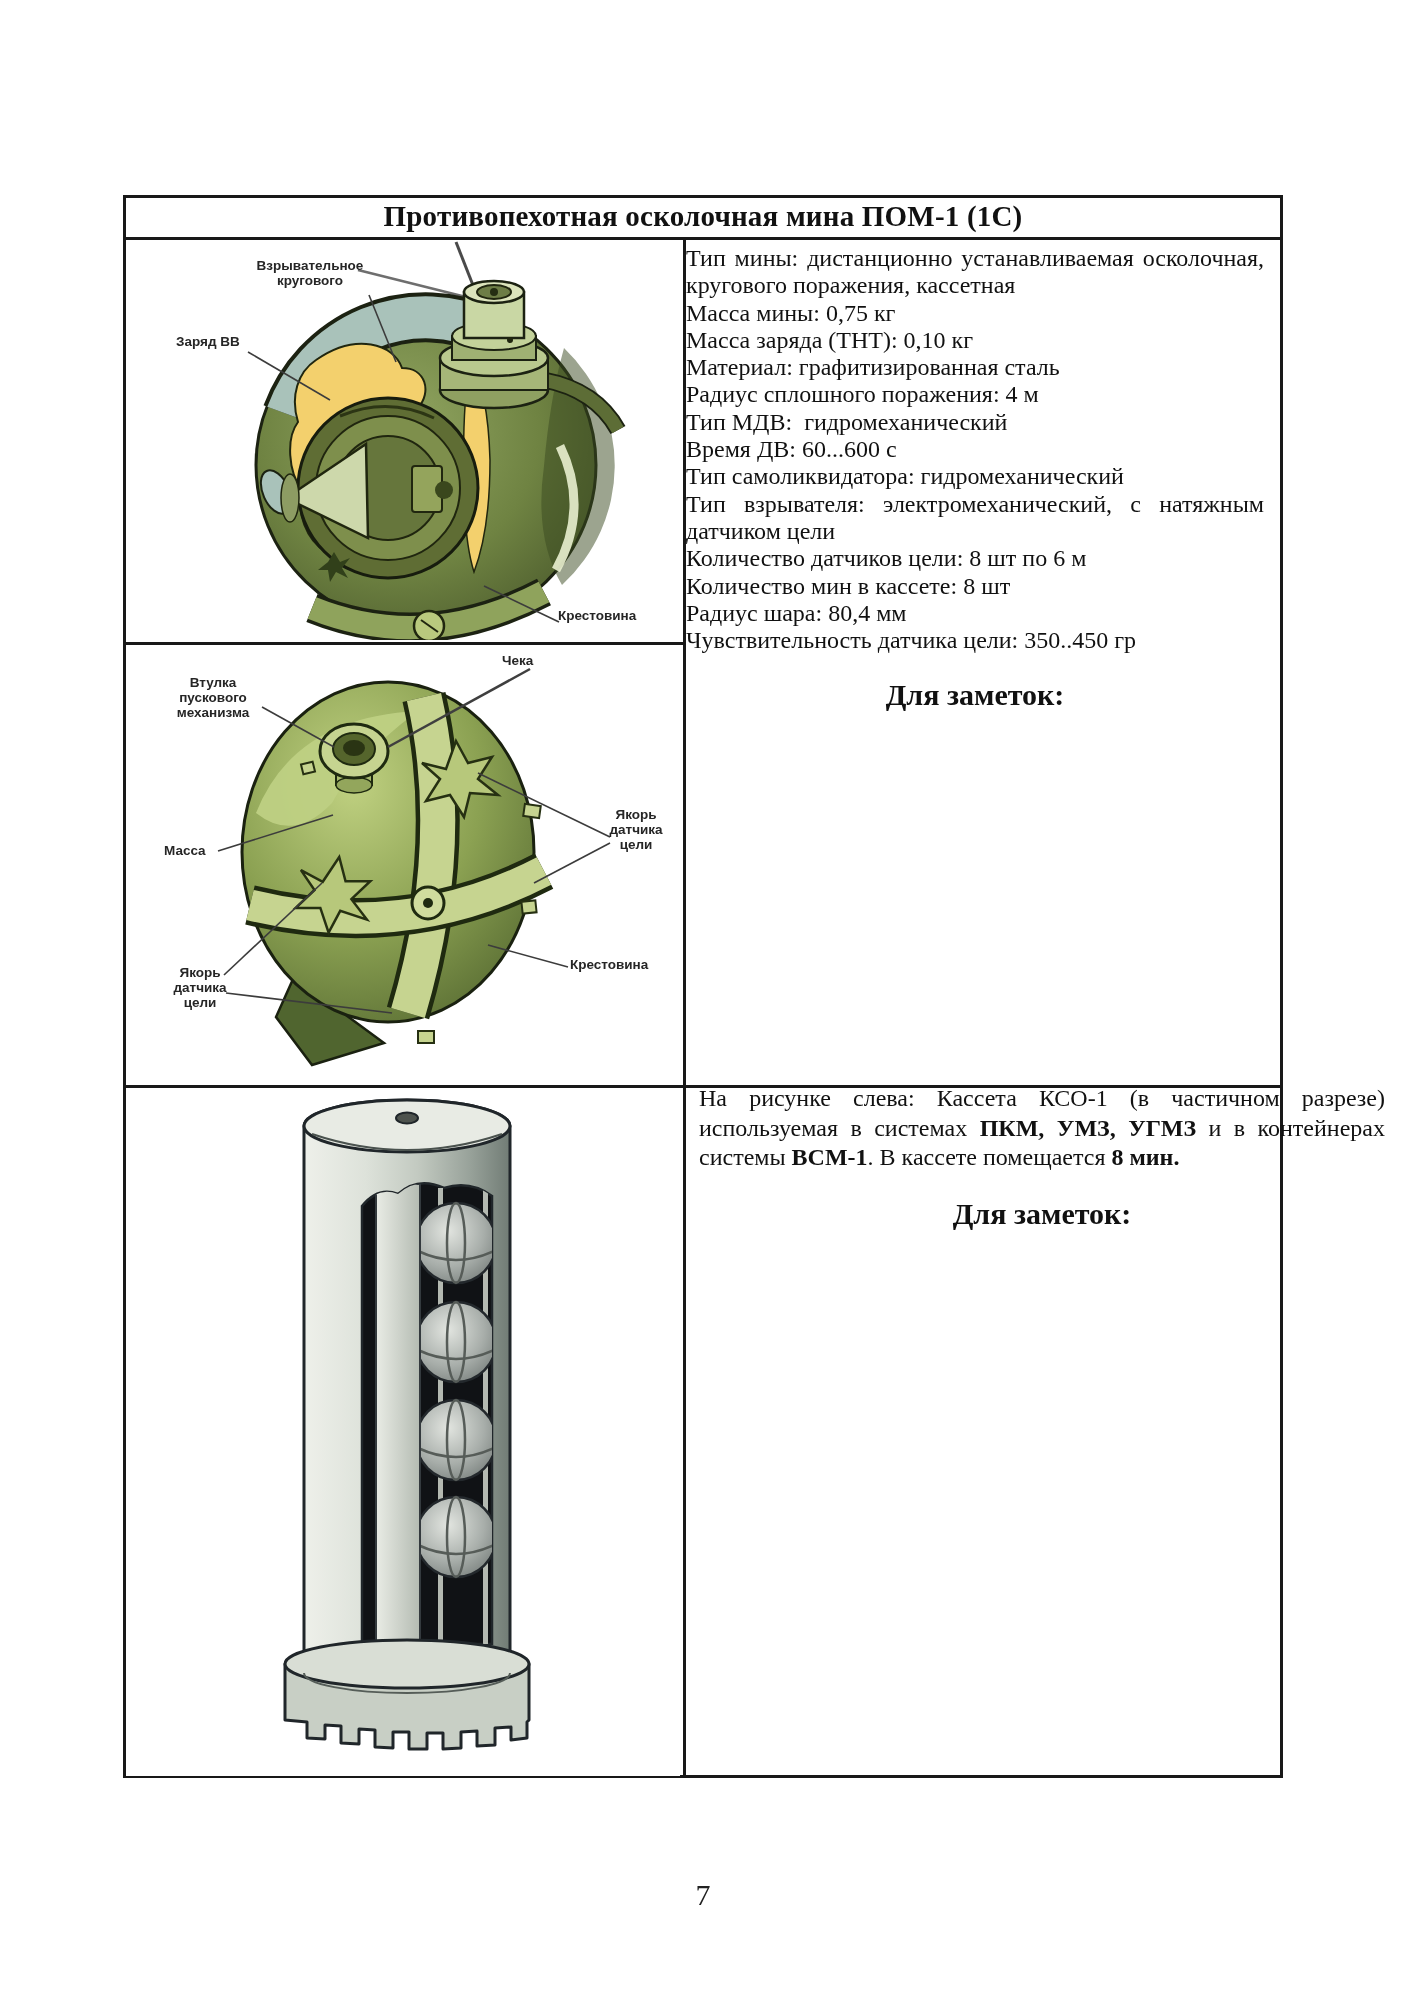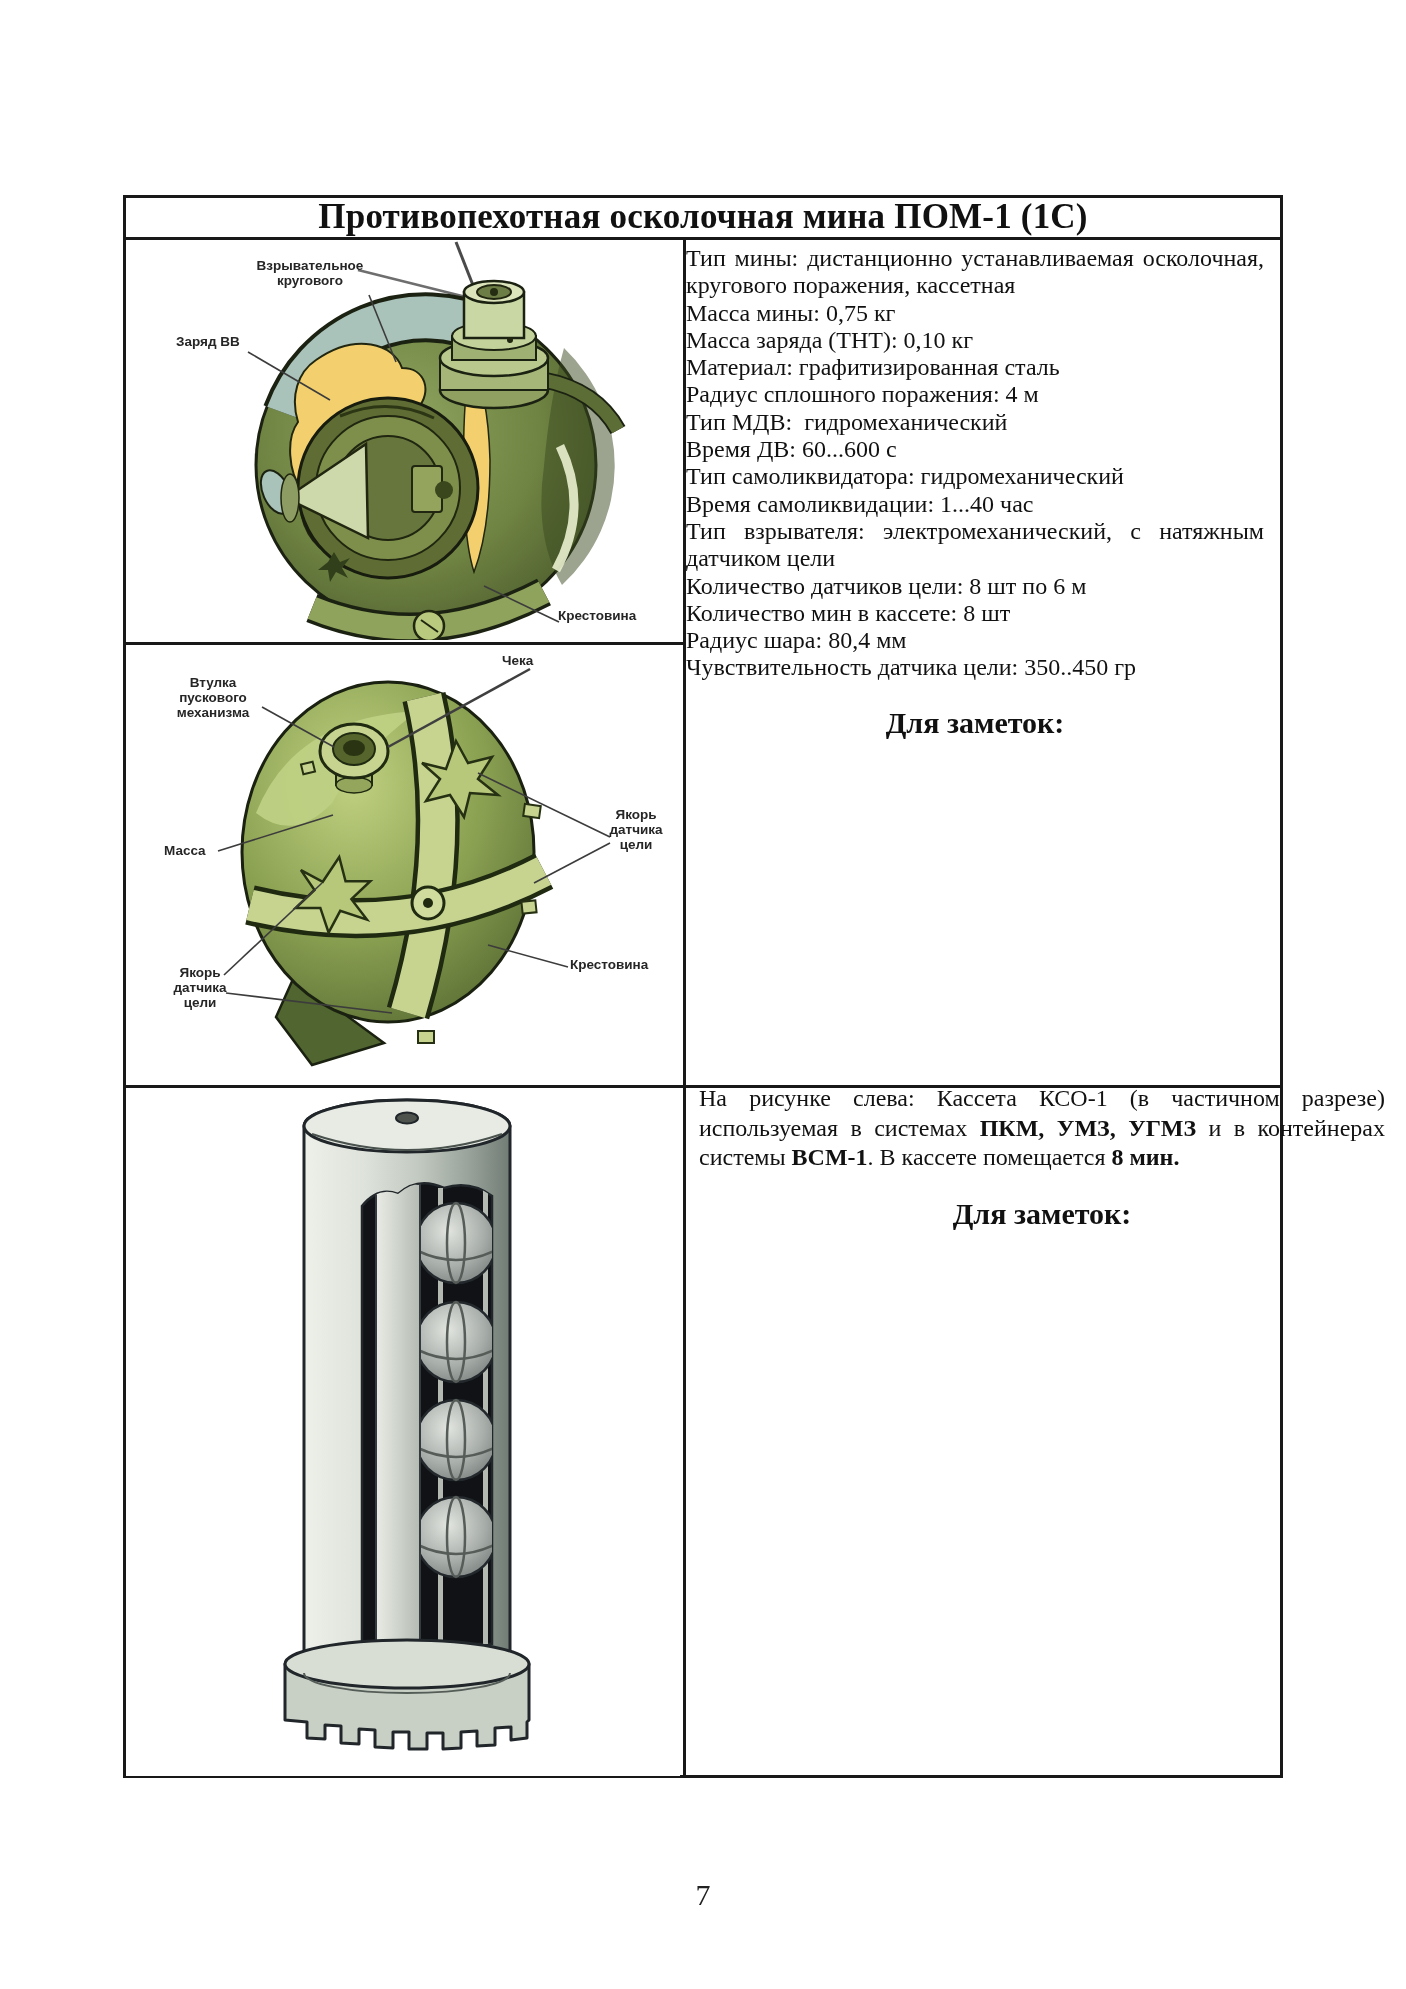--- a/index.html
+++ b/index.html
@@ -6,21 +6,21 @@
   .page{position:relative;width:1406px;height:1989px;background:#ffffff;margin:0 auto;overflow:hidden;
         font-family:"Liberation Serif","DejaVu Serif",serif;color:#111;}
   
   .tframe{position:absolute;left:123px;top:195px;width:1160px;height:1583px;border:3px solid #181818;box-sizing:border-box;}
   .hline,.vline{position:absolute;background:#181818;}
   .hline{height:3px;}
   .vline{width:3px;}
   
   .cell{position:absolute;box-sizing:border-box;}
   .title-cell{left:126px;top:198px;width:1154px;height:37px;display:flex;align-items:center;justify-content:center;}
-  .doc-title{font-size:35px;font-weight:bold;letter-spacing:.2px;}
+  .doc-title{font-size:29px;font-weight:bold;letter-spacing:.2px;}
   .specs-cell{left:686px;top:240px;width:594px;height:843px;padding:5px 16px 0 0;}
   .spec-line{font-size:24px;line-height:27.3px;text-align:justify;white-space:pre-wrap;}
   .notes-heading{margin-top:24px;text-align:center;font-size:30px;font-weight:bold;}
   .note-cell{left:686px;top:1064px;width:713px;height:688px;padding:20px 14px 0 13px;}
   .note-para{font-size:24px;line-height:29.6px;text-align:justify;}
   .seg-b{font-weight:bold;}
   
   .fig-cell{overflow:hidden;background:#fff;}
   .fig1-cell{left:126px;top:240px;width:554px;height:400px;}
   .fig2-cell{left:126px;top:645px;width:554px;height:438px;}
@@ -237,21 +237,20 @@
 
   <div class="cell specs-cell">
     <div class="spec-line">Тип мины: дистанционно устанавливаемая осколочная, кругового поражения, кассетная</div>
     <div class="spec-line">Масса мины: 0,75 кг</div>
     <div class="spec-line">Масса заряда (ТНТ): 0,10 кг</div>
     <div class="spec-line">Материал: графитизированная сталь</div>
     <div class="spec-line">Радиус сплошного поражения: 4 м</div>
     <div class="spec-line">Тип МДВ:  гидромеханический</div>
     <div class="spec-line">Время ДВ: 60...600 с</div>
     <div class="spec-line">Тип самоликвидатора: гидромеханический</div>
-    <div class="spec-line">Время самоликвидации: 1...40 час</div>
     <div class="spec-line">Тип взрывателя: электромеханический, с натяжным датчиком цели</div>
     <div class="spec-line">Количество датчиков цели: 8 шт по 6 м</div>
     <div class="spec-line">Количество мин в кассете: 8 шт</div>
     <div class="spec-line">Радиус шара: 80,4 мм</div>
     <div class="spec-line">Чувствительность датчика цели: 350..450 гр</div>
     <div class="notes-heading">Для заметок:</div>
   </div>
 
   <div class="cell note-cell">
     <div class="note-para"><span>На рисунке слева: Кассета КСО-1 (в частичном разрезе) используемая в системах </span><span class="seg-b">ПКМ, УМЗ, УГМЗ</span><span> и в контейнерах системы </span><span class="seg-b">ВСМ-1</span><span>. В кассете помещается </span><span class="seg-b">8 мин.</span></div>

